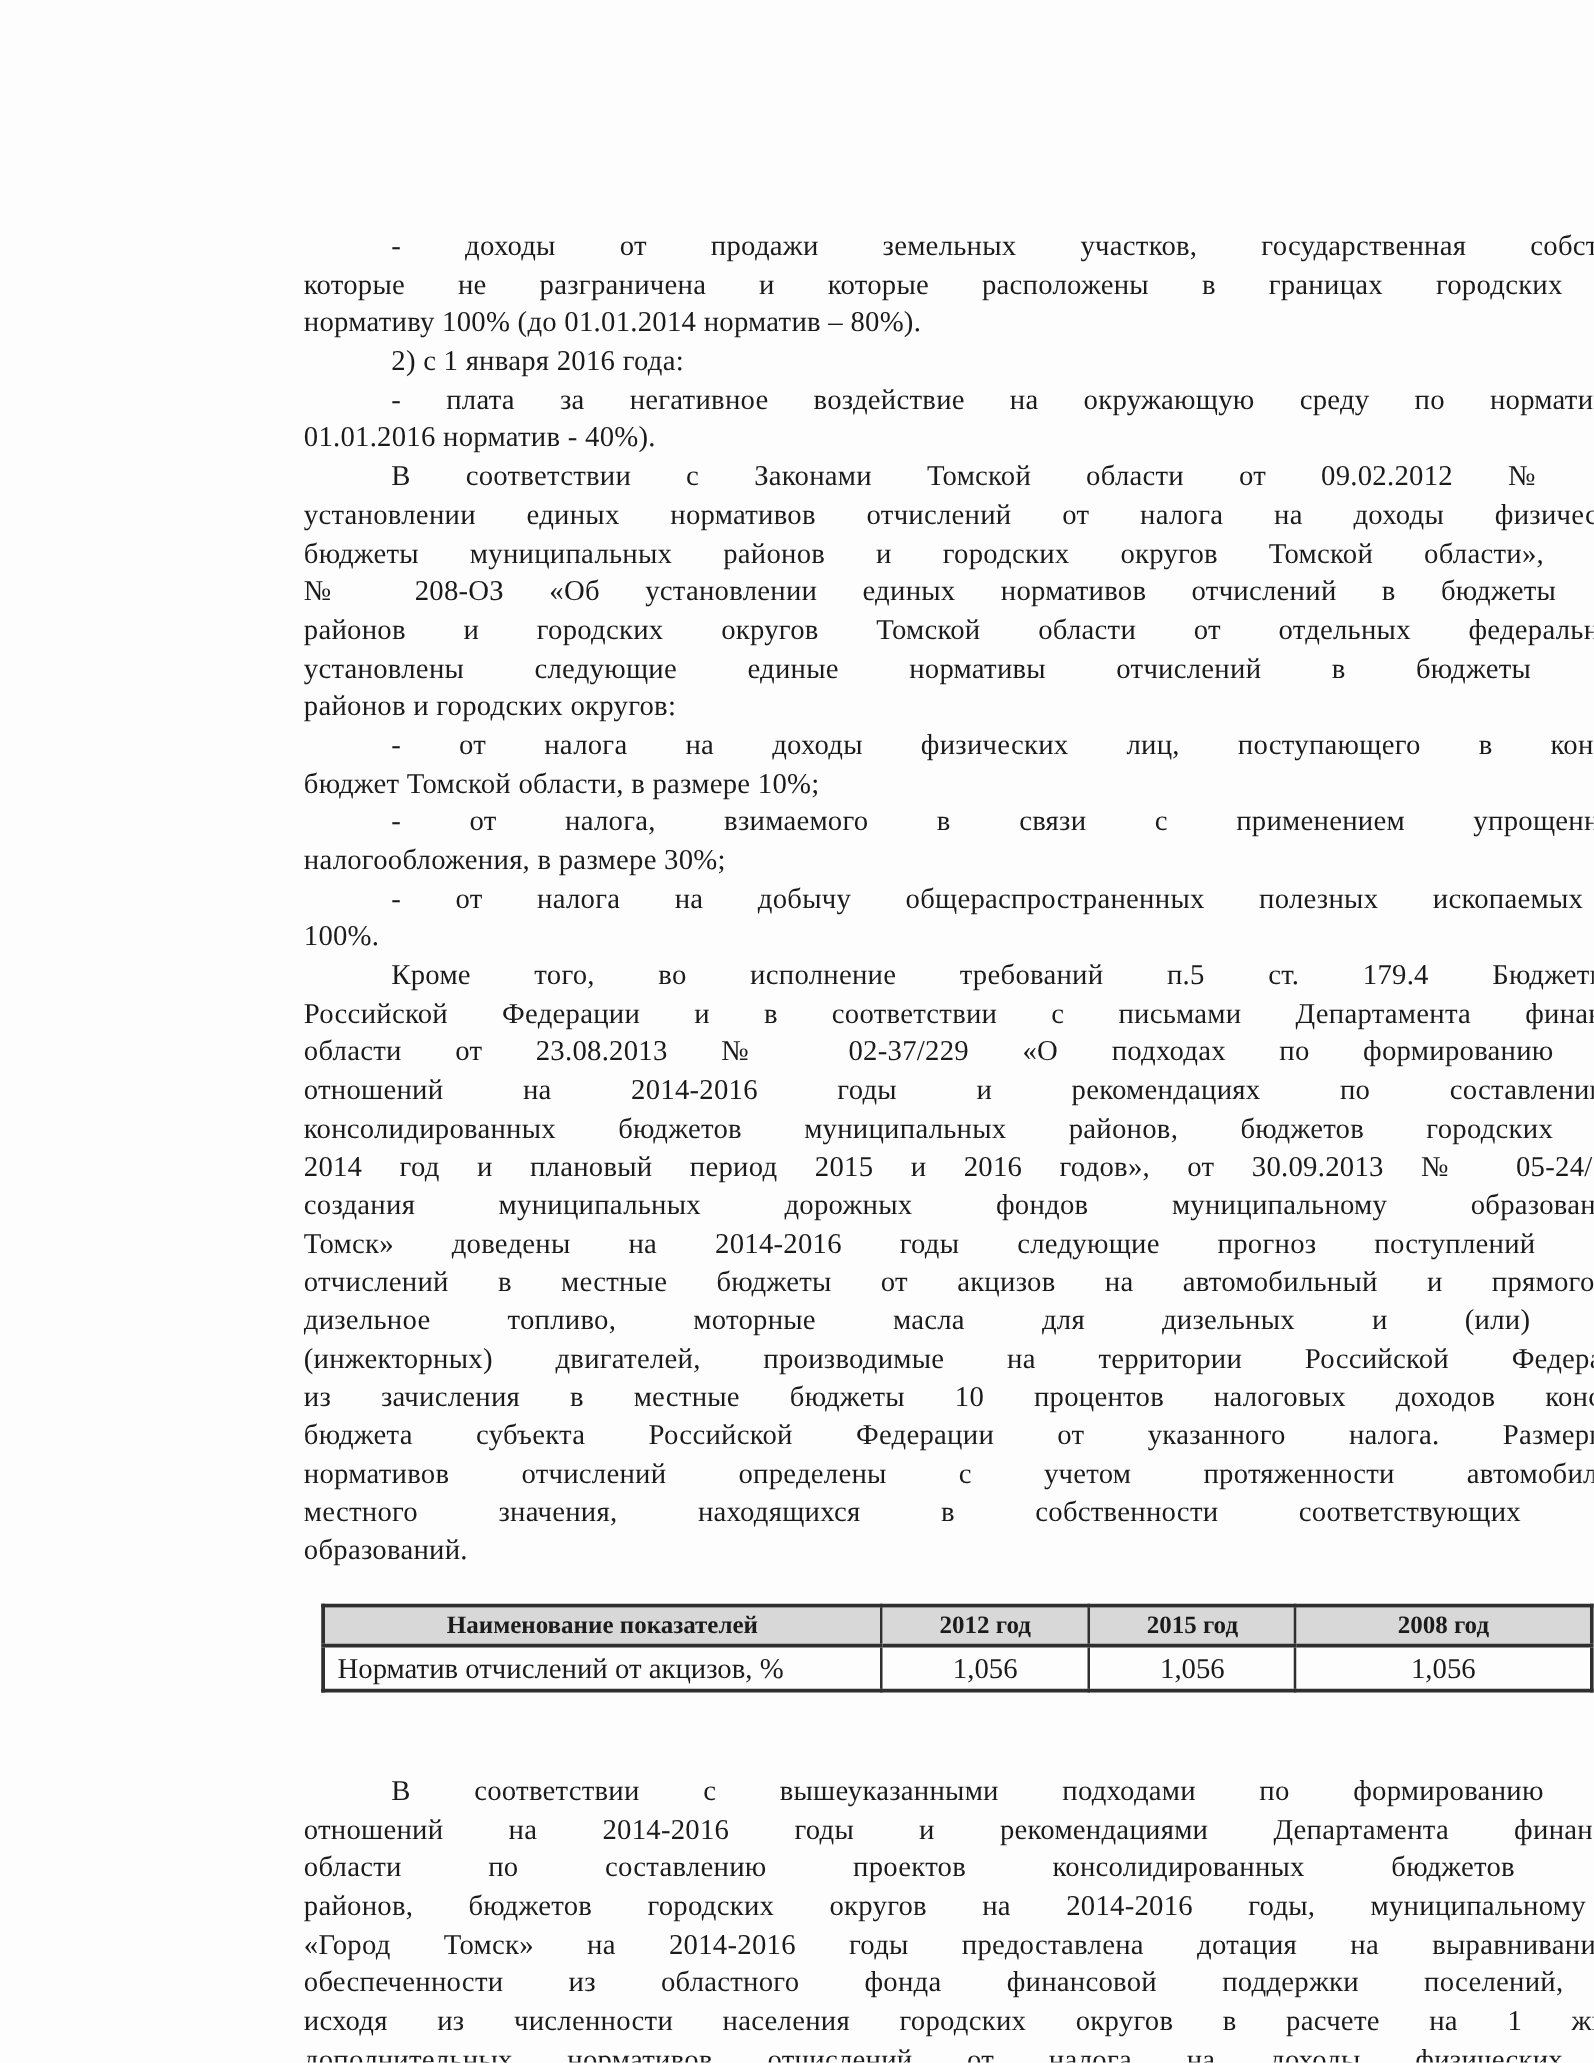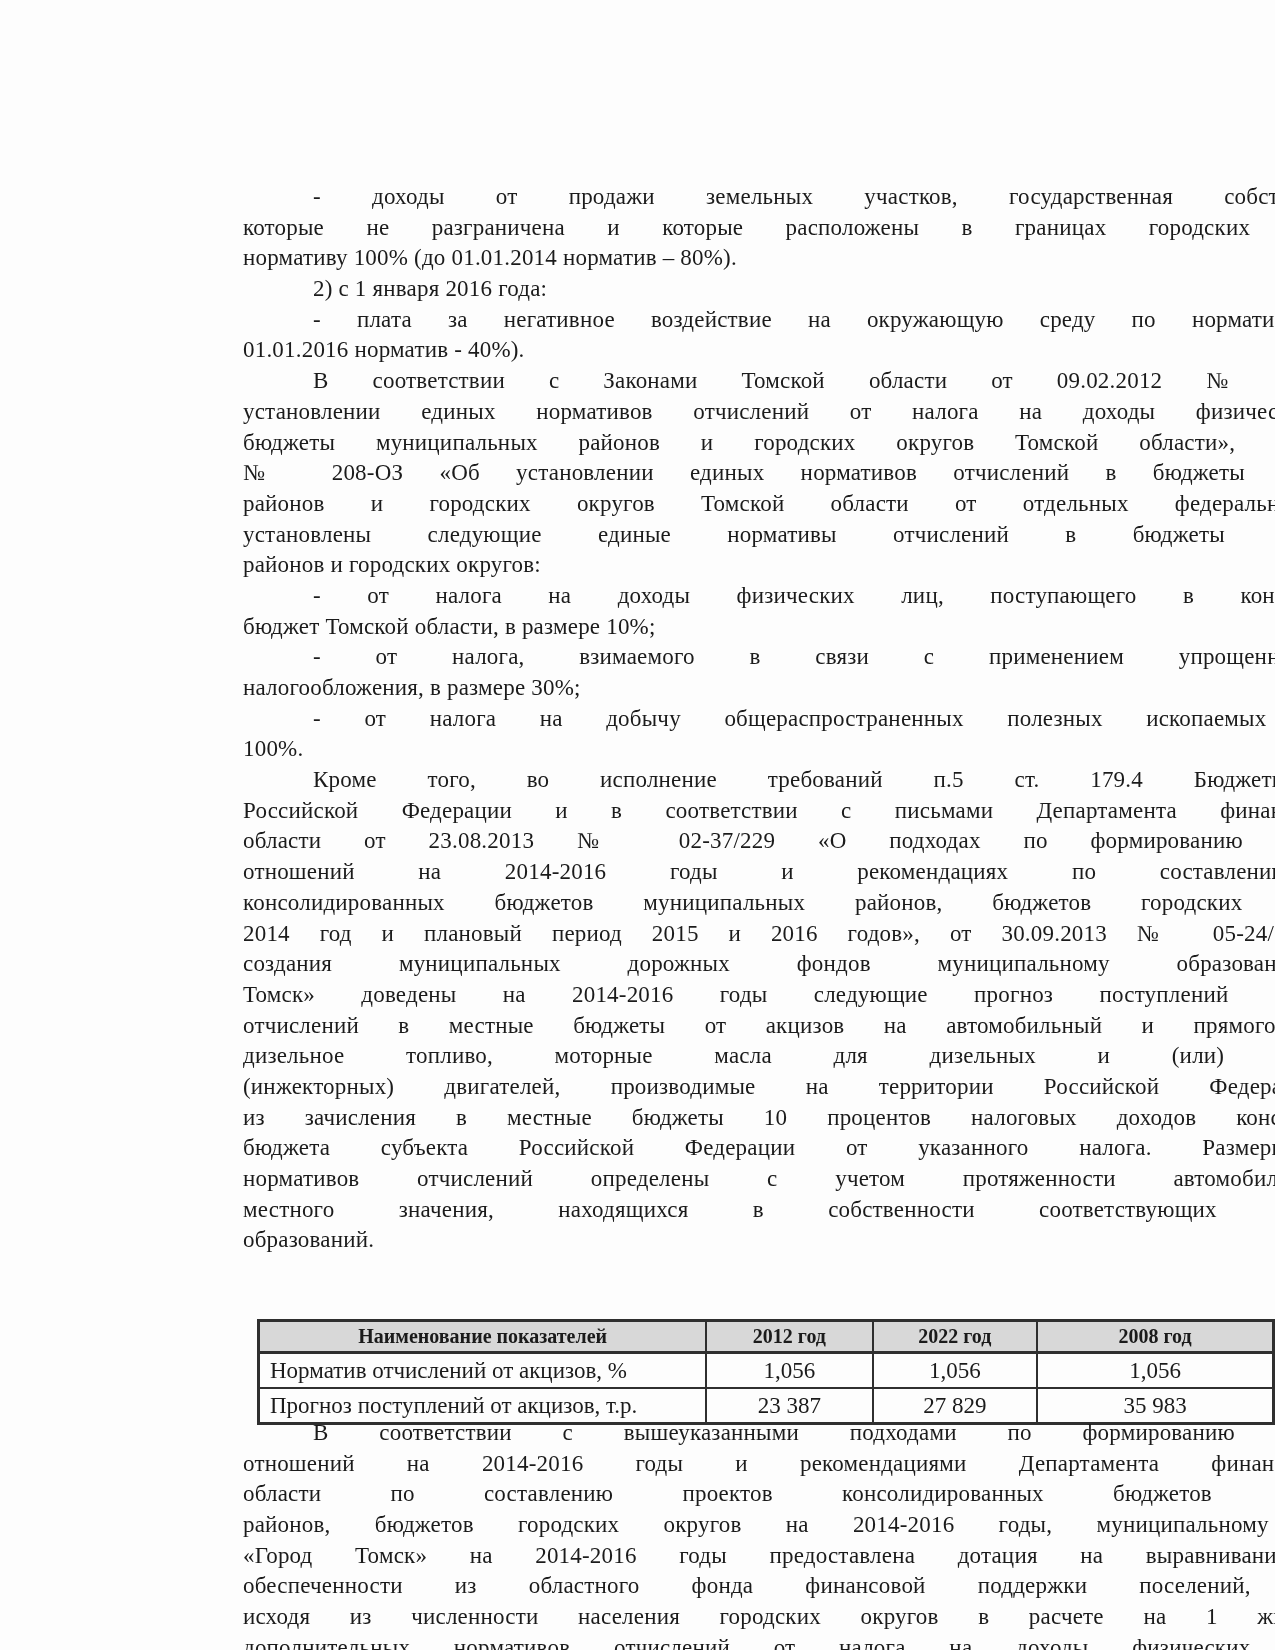--- a/index.html
+++ b/index.html
@@ -50,21 +50,21 @@
   table.doc-table col.c-name  { width: 461px; }
   table.doc-table col.c-y2014 { width: 183px; }
   table.doc-table col.c-y2015 { width: 181px; }
   table.doc-table col.c-y2016 { width: 268px; }
   table.doc-table th, table.doc-table td {
     border: 2px solid #2f2f2f;
     padding: 0 6px;
     white-space: nowrap;
     overflow: hidden;
   }
-  table.doc-table { border: 3px solid #2f2f2f; margin-top: 36px; }
+  table.doc-table { border: 3px solid #2f2f2f; }
   table.doc-table thead th {
     background: #d8d8d8;
     font-weight: bold;
     font-size: 20px;
     height: 29px;
     text-align: center;
     border-bottom: 3px solid #2f2f2f;
   }
   table.doc-table tbody td {
     height: 33px;
@@ -122,36 +122,30 @@
     <colgroup>
       <col class="c-name">
         <col class="c-y2014">
         <col class="c-y2015">
         <col class="c-y2016">
     </colgroup>
     <thead>
       <tr>
         <th>Наименование показателей</th>
         <th>2012 год</th>
-        <th>2022 год</th>
+        <th>2015 год</th>
         <th>2008 год</th>
       </tr>
     </thead>
     <tbody>
       <tr>
         <td class="name-cell">Норматив отчислений от акцизов, %</td>
         <td>1,056</td>
         <td>1,056</td>
         <td>1,056</td>
-      </tr>
-      <tr>
-        <td class="name-cell">Прогноз поступлений от акцизов, т.р.</td>
-        <td>23 387</td>
-        <td>27 829</td>
-        <td>35 983</td>
       </tr>
     </tbody>
   </table>
 </div>
 
 <div id="block-after-table" class="textblock">
   <div class="line ind">В соответствии с вышеуказанными подходами по формированию межбюджетных</div>
   <div class="line">отношений на 2014-2016 годы и рекомендациями Департамента финансов Томской</div>
   <div class="line">области по составлению проектов консолидированных бюджетов муниципальных</div>
   <div class="line">районов, бюджетов городских округов на 2014-2016 годы, муниципальному образованию</div>

